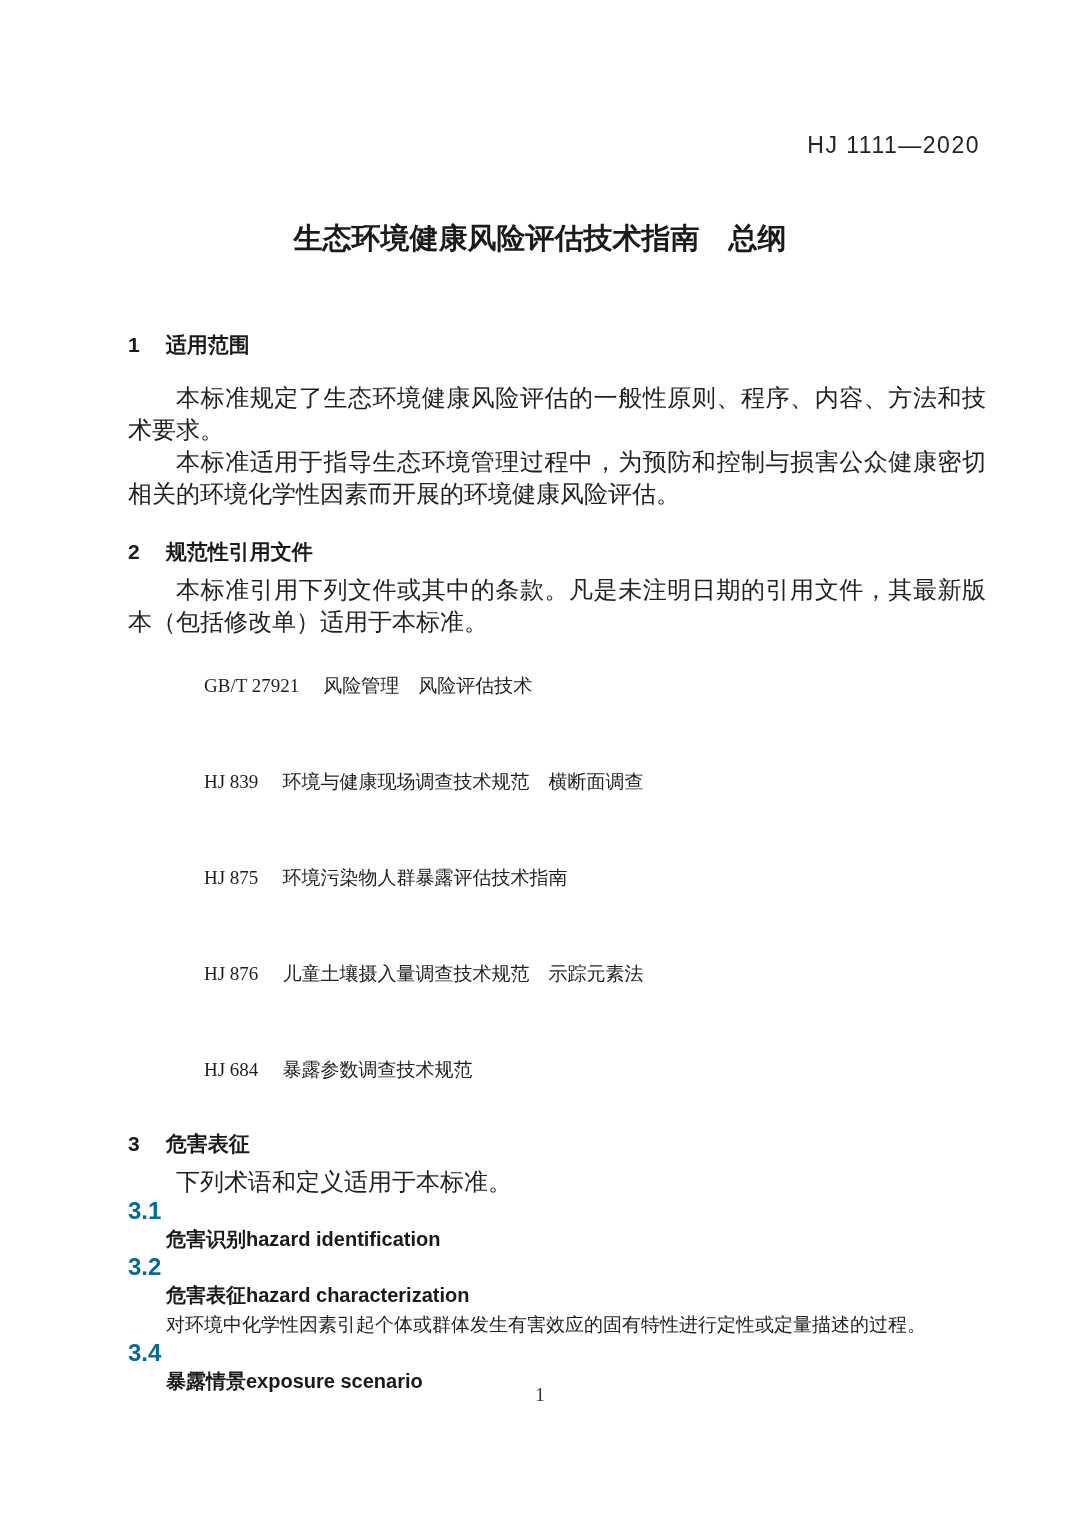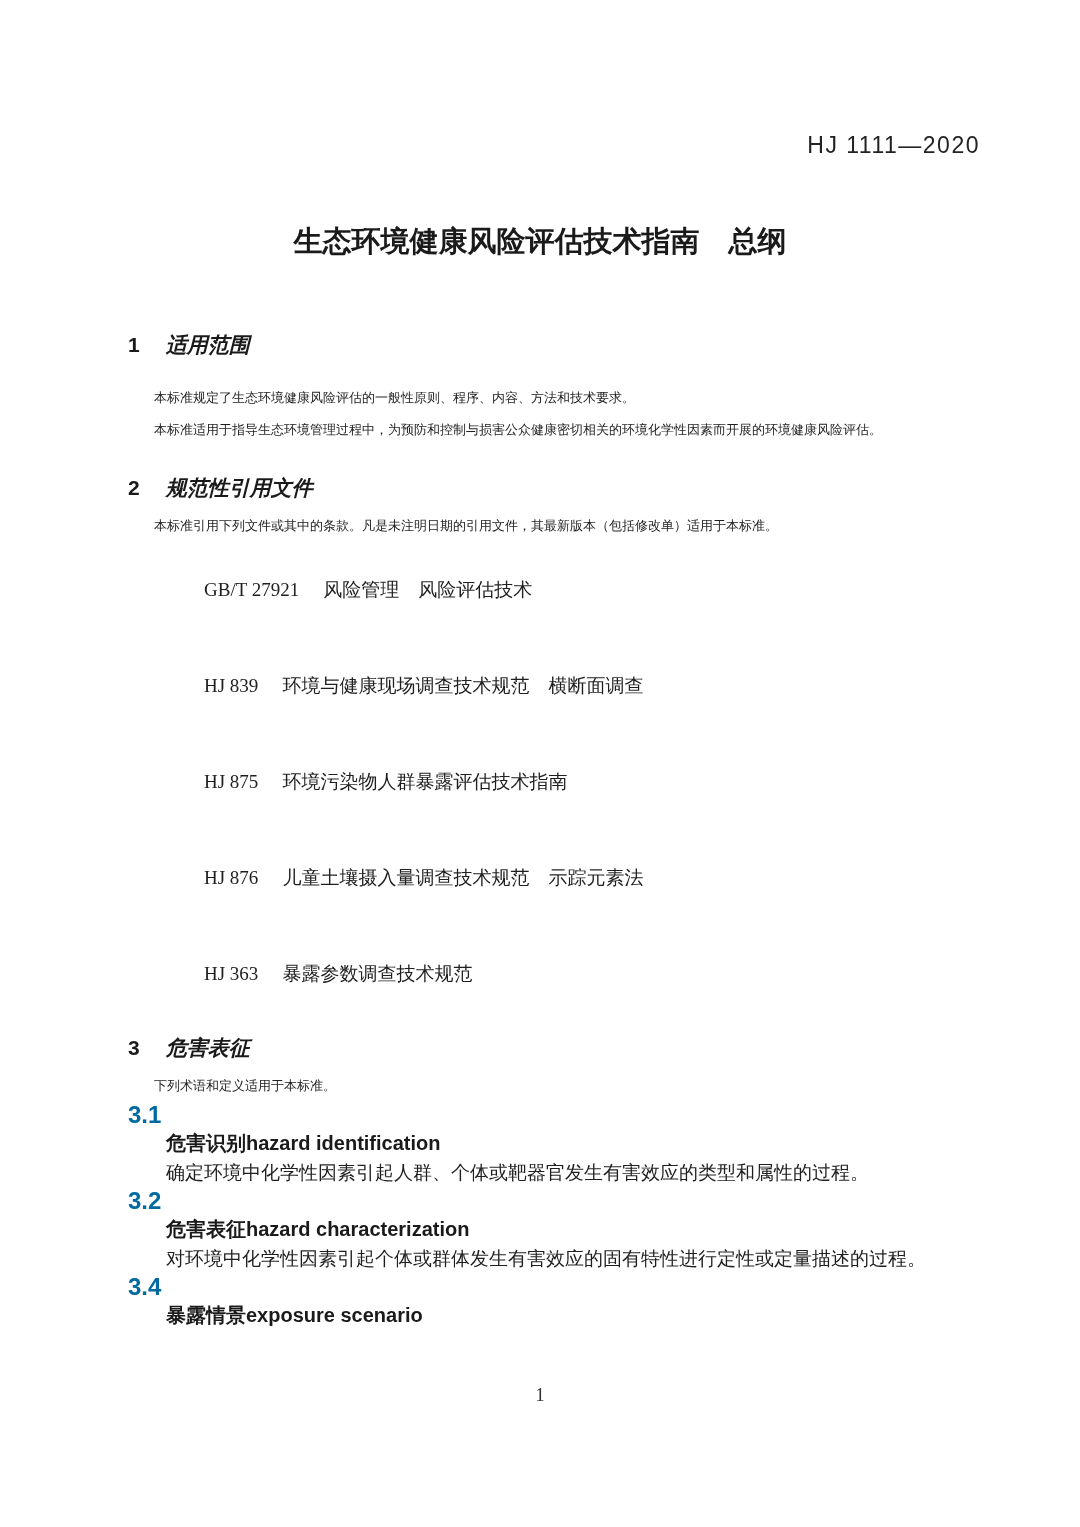--- a/index.html
+++ b/index.html
@@ -18,45 +18,45 @@
     text-align: right;
     font-family: "Liberation Sans", "DejaVu Sans", sans-serif;
     font-size: 23px;
     line-height: 26px;
     letter-spacing: 1.5px;
     color: #222;
   }
   .doc-title {
     margin: 63px 0 8px 0;
     text-align: center;
-    font-family: Liberation Serif, serif;
+    font-family: Liberation Mono, monospace;
     font-weight: 700;
     font-size: 29px;
     line-height: 40px;
     color: #1a1a1a;
     white-space: pre-wrap;
   }
   .content {
     margin-left: 128px;
     width: 858px;
   }
   .sec-heading {
     font-family: "Liberation Sans", "DejaVu Sans", sans-serif;
     font-weight: 700;
     font-size: 21px;
     line-height: 28px;
     color: #1a1a1a;
   }
-  .sec-heading .sec-text { margin-left: 26px; font-style: italic; }
+  .sec-heading .sec-text { margin-left: 26px; }
   .mt-sec1 { margin-top: 70px; }
   .mt-sec2 { margin-top: 28px; }
   .mt-sec3 { margin-top: 12px; }
   .body-p {
     margin: 0;
-    font-size: 13px;
+    font-size: 24px;
     line-height: 32px;
     text-indent: 2em;
     text-align: justify;
   }
   .after-heading { margin-top: 8px; }
   .first-after-heading { margin-top: 23px; }
   .ref-list { margin: 0; }
   .ref-item {
     padding-left: 38px;
     font-size: 19px;
@@ -129,37 +129,36 @@
       <div class="ref-item">
         <span class="ref-code">HJ 839</span><span class="ref-title">环境与健康现场调查技术规范　横断面调查</span>
       </div>
       <div class="ref-item">
         <span class="ref-code">HJ 875</span><span class="ref-title">环境污染物人群暴露评估技术指南</span>
       </div>
       <div class="ref-item">
         <span class="ref-code">HJ 876</span><span class="ref-title">儿童土壤摄入量调查技术规范　示踪元素法</span>
       </div>
       <div class="ref-item">
-        <span class="ref-code">HJ 363</span><span class="ref-title">暴露参数调查技术规范</span>
+        <span class="ref-code">HJ 684</span><span class="ref-title">暴露参数调查技术规范</span>
       </div>
     </div>
 
     <div class="sec-heading mt-sec3">
       <span class="sec-num">3</span><span class="sec-text">危害表征</span>
     </div>
     <p class="body-p after-heading">下列术语和定义适用于本标准。</p>
 
     <div class="term-list">
 
       <div class="term">
         <div class="term-num">3.1</div>
         <div class="term-name">
           <span>危害识别</span><span class="term-en">hazard identification</span>
         </div>
-        <p class="term-def">确定环境中化学性因素引起人群、个体或靶器官发生有害效应的类型和属性的过程。</p>
       </div>
 
       <div class="term">
         <div class="term-num">3.2</div>
         <div class="term-name">
           <span>危害表征</span><span class="term-en">hazard characterization</span>
         </div>
         <p class="term-def">对环境中化学性因素引起个体或群体发生有害效应的固有特性进行定性或定量描述的过程。</p>
       </div>
 

